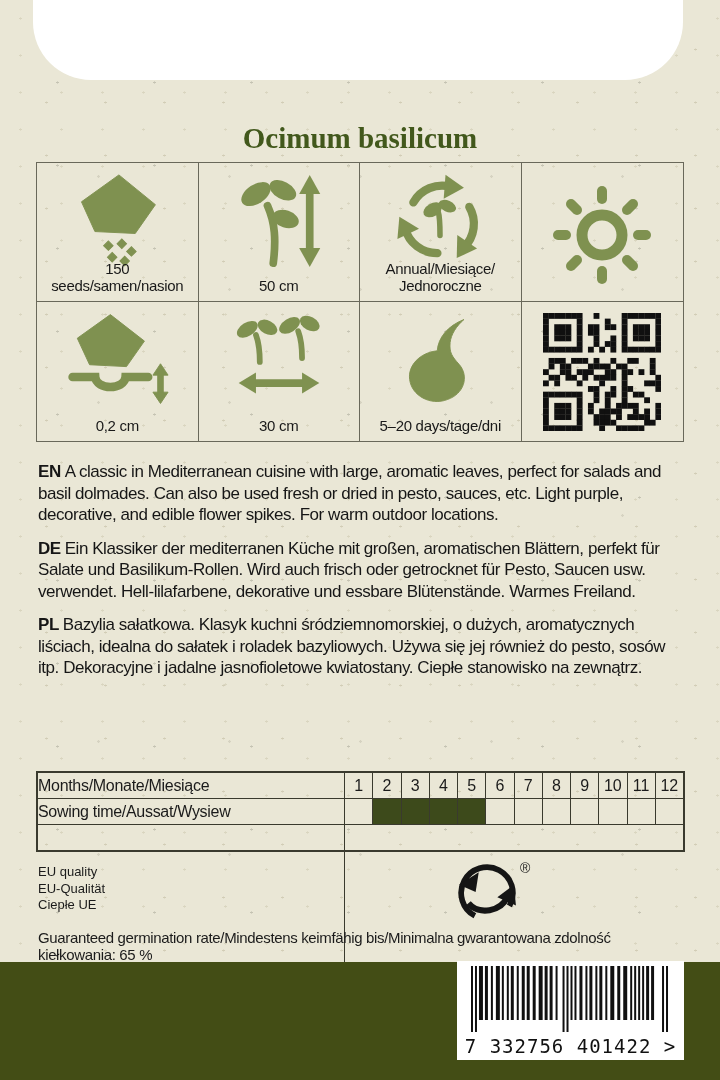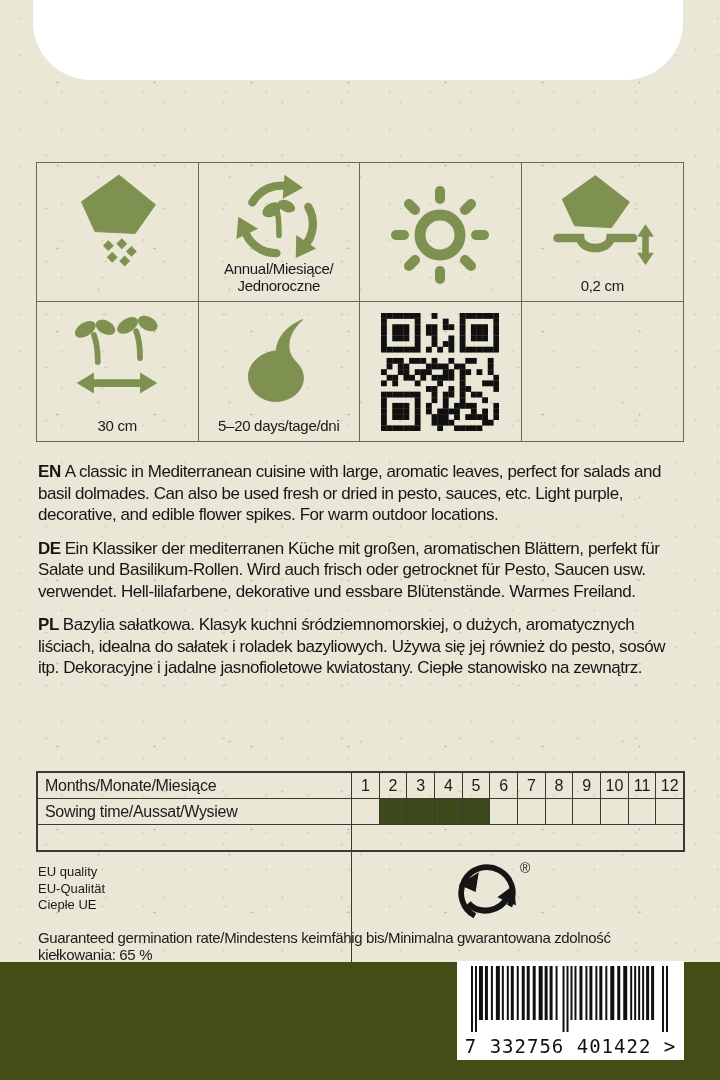--- a/index.html
+++ b/index.html
@@ -32,21 +32,21 @@
   .ico{fill:#7f9150;stroke:#7f9150;}
   
   .descs{position:absolute;left:38px;top:449px;width:648px;}
   .desc{margin:12px 0 8px;font-size:17px;line-height:21.5px;letter-spacing:-0.45px;color:#161616;}
   .desc b{margin-right:4px;}
   
   .cal{position:absolute;left:36px;top:771px;width:645px;border:2px solid #3a3a2e;}
   .cal-row{display:flex;height:25px;border-bottom:1.5px solid #3a3a2e;}
   .cal-row:last-child{border-bottom:none;flex-direction:column;}
   .cal-label{width:306px;flex:0 0 306px;border-right:1.5px solid #3a3a2e;
-    display:flex;align-items:center;padding-left:7px;font-size:16px;letter-spacing:-0.3px;}
+    display:flex;align-items:center;padding-left:0;font-size:16px;letter-spacing:-0.3px;}
   .cal-cells{display:flex;flex:1;}
   .cal-cell{flex:1;border-right:1.5px solid #3a3a2e;display:flex;align-items:center;
     justify-content:center;font-size:16px;}
   .cal-cell:last-child{border-right:none;}
   
   .quality{position:absolute;left:38px;top:864px;font-size:13px;line-height:16.5px;}
   .greendot{position:absolute;left:456px;top:862px;width:62px;height:62px;}
   .rmark{position:absolute;left:520px;top:860px;font-size:14px;}
   .germ{position:absolute;left:38px;top:929px;width:650px;font-size:15px;letter-spacing:-0.35px;}
   
@@ -58,36 +58,55 @@
   .qr{position:absolute;left:50%;top:50%;transform:translate(-50%,-50%);
     width:118px;height:118px;fill:#101010;}
 </style>
 </head>
 <body>
 
 <div id="packet">
 
   <div class="hang-cutout"></div>
 
+  <div class="title">Ocimum basilicum</div>
 
   <div class="grid">
 
     <div class="gcell">
       <svg class="gicon ico" width="96" height="96" viewBox="0 0 100 100" stroke="none">
         <polygon points="52,2 90,33 69,63 27,61 13,30"></polygon>
         <g transform="translate(0,0)">
           <rect x="38" y="72" width="7" height="7" transform="rotate(45 41 75)"></rect>
           <rect x="52" y="70" width="7" height="7" transform="rotate(45 55 73)"></rect>
           <rect x="62" y="78" width="7" height="7" transform="rotate(45 65 81)"></rect>
           <rect x="42" y="84" width="7" height="7" transform="rotate(45 45 87)"></rect>
           <rect x="55" y="88" width="7" height="7" transform="rotate(45 58 91)"></rect>
         </g>
       </svg>
-    </div>
-
+      <div class="glabel">
+        <div>150</div>
+        <div>seeds/samen/nasion</div>
+      </div>
+    </div>
+
+    <div class="gcell">
+      <svg class="gicon ico" width="96" height="96" viewBox="0 0 100 100">
+        <path d="M44 94 C47 70 46 52 38 34" fill="none" stroke-width="8" stroke-linecap="round"></path>
+        <ellipse cx="26" cy="22" rx="17" ry="10" transform="rotate(-33 26 22)" stroke="none"></ellipse>
+        <ellipse cx="54" cy="18" rx="15" ry="9" transform="rotate(28 54 18)" stroke="none"></ellipse>
+        <ellipse cx="57" cy="48" rx="14" ry="9" transform="rotate(18 57 48)" stroke="none"></ellipse>
+        <line x1="82" y1="18" x2="82" y2="84" stroke-width="8" stroke-linecap="round"></line>
+        <polygon points="82,2 71,22 93,22" stroke="none"></polygon>
+        <polygon points="82,98 71,78 93,78" stroke="none"></polygon>
+      </svg>
+      <div class="glabel">
+        <div>50 cm</div>
+      </div>
+    </div>
 
     <div class="gcell">
       <svg class="gicon ico" width="92" height="92" viewBox="0 0 100 100">
         <defs>
           <g id="arcseg">
             <path d="M21 32 A36 36 0 0 1 62 15" fill="none" stroke-width="9" stroke-linecap="round"></path>
             <polygon points="56,2 76,16 54,28" stroke="none"></polygon>
           </g>
         </defs>
         <use href="#arcseg"></use>

